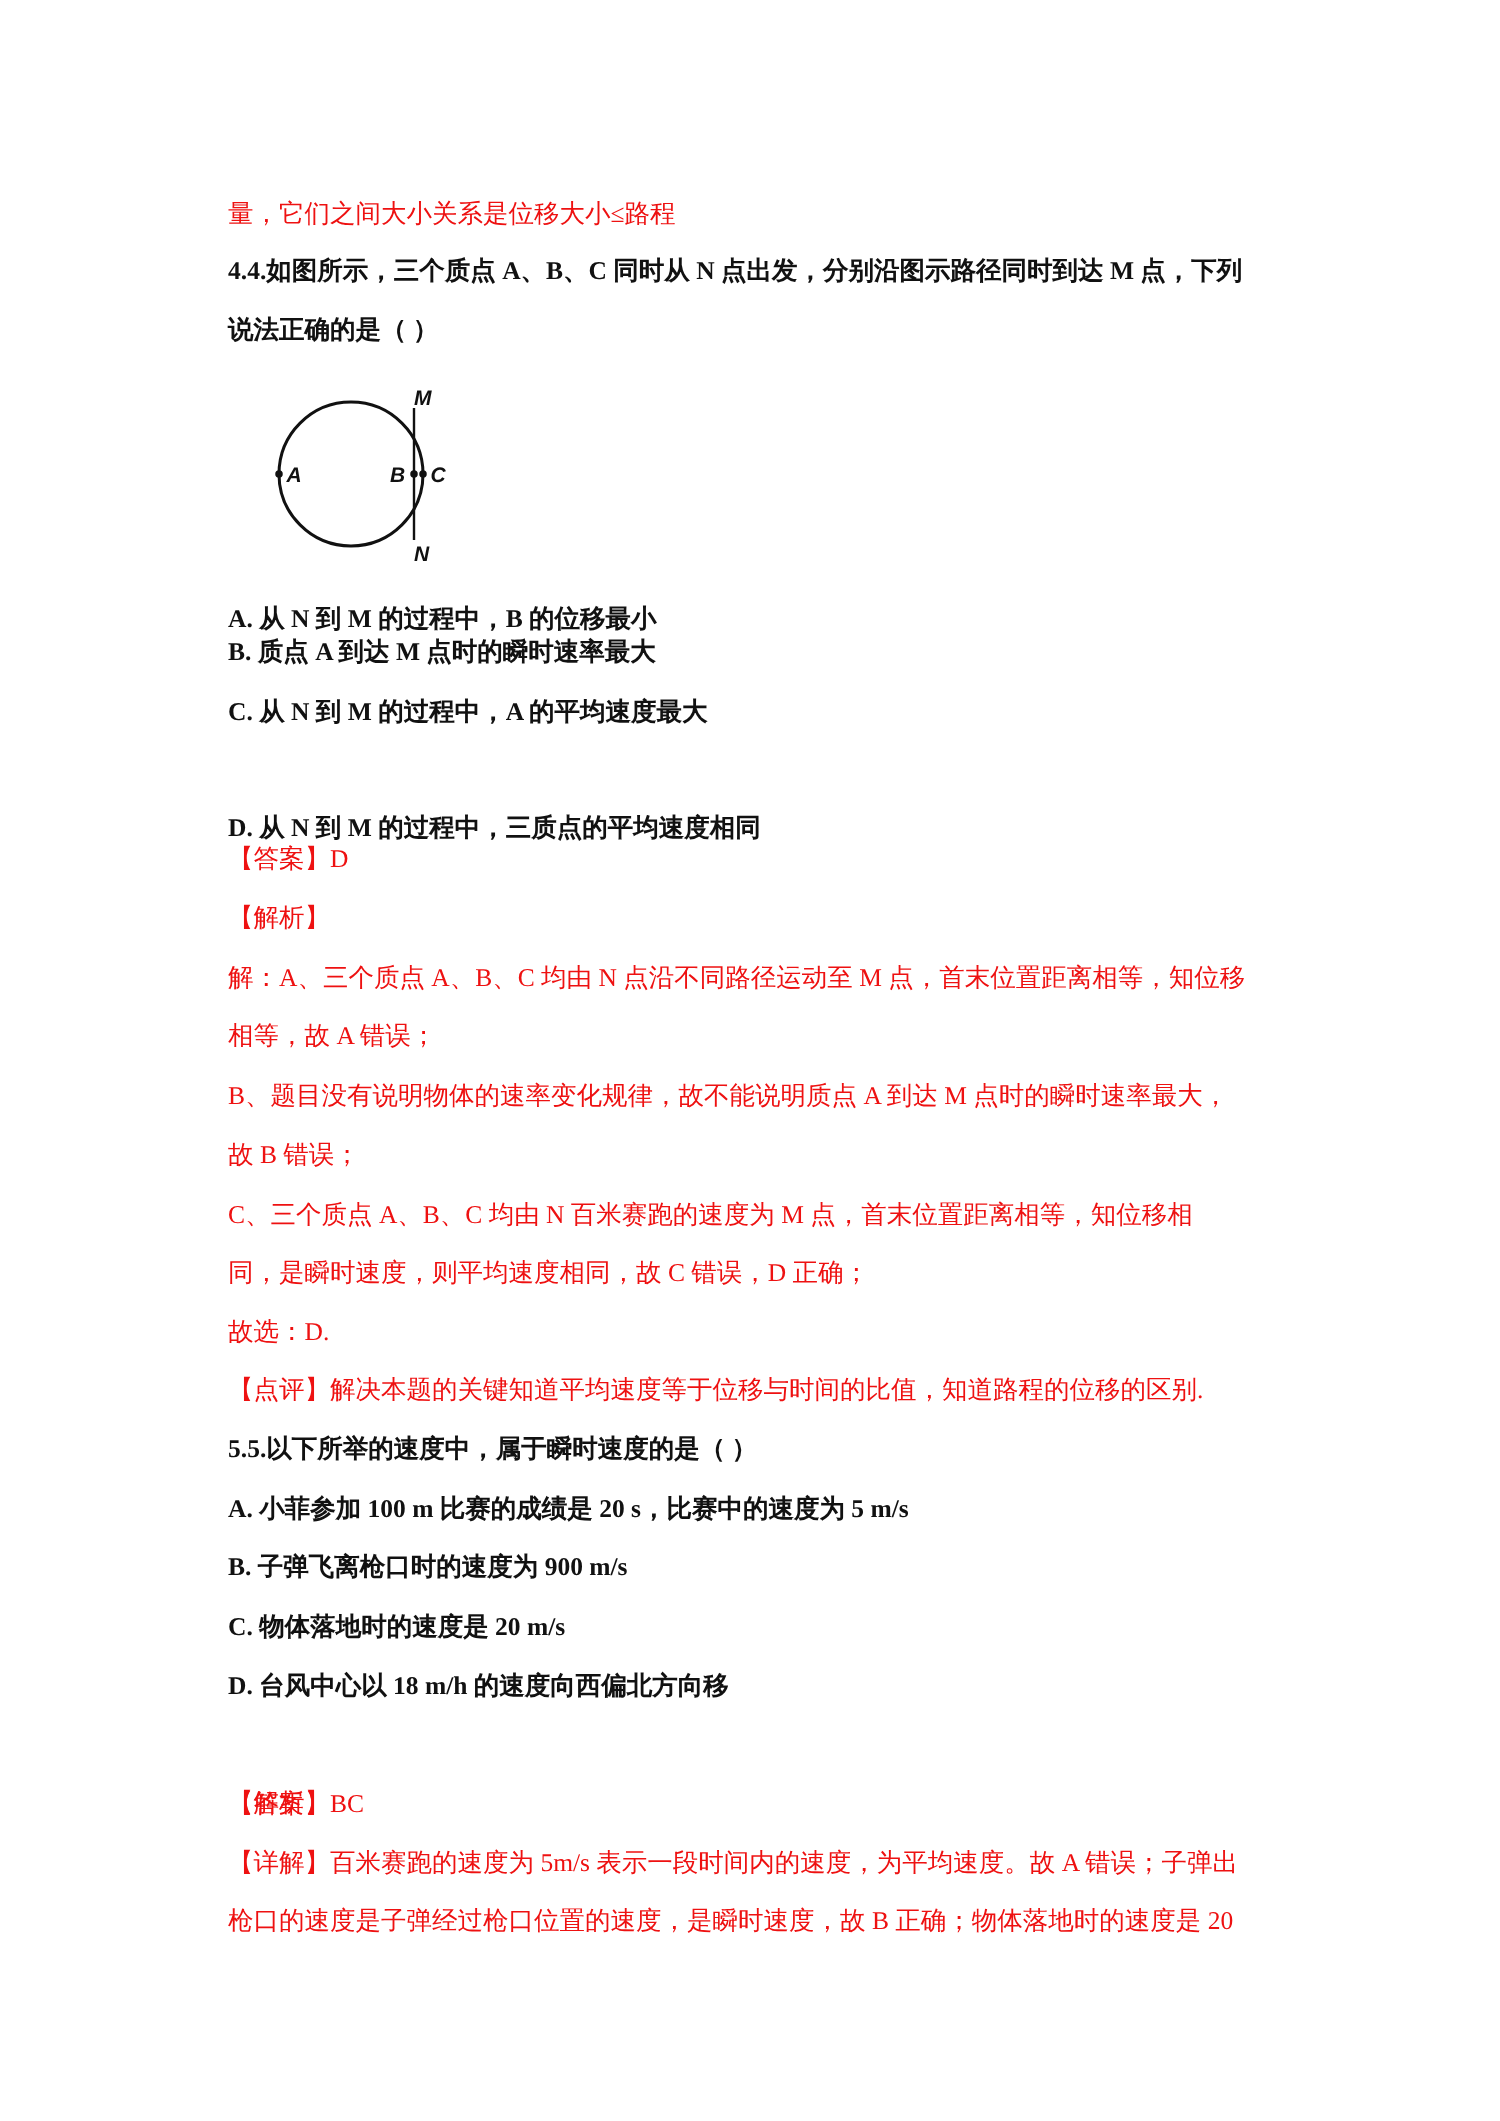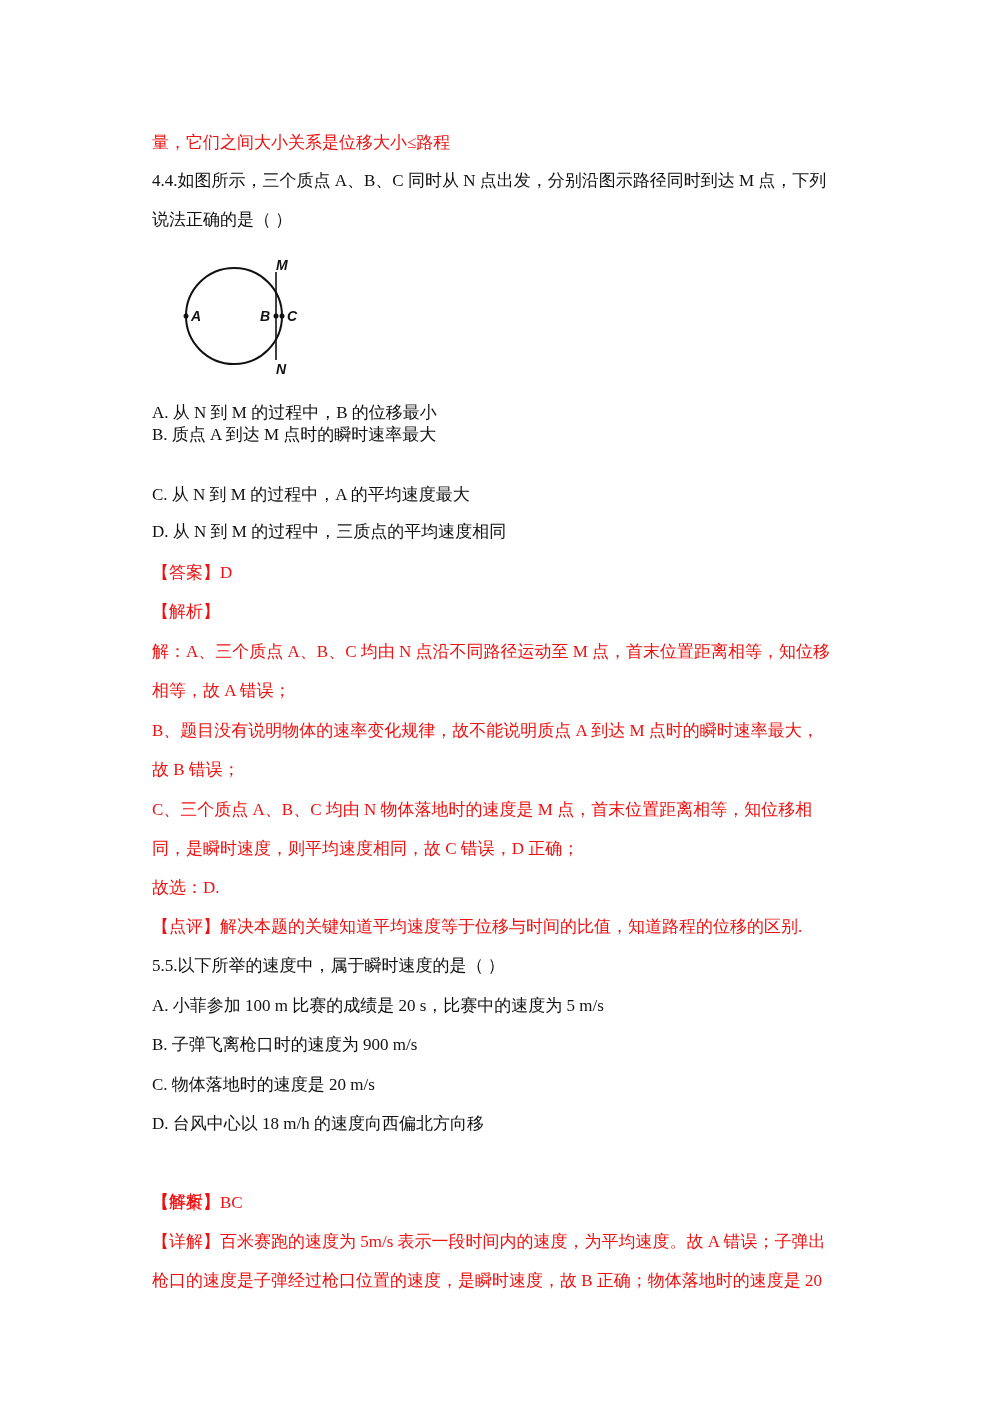--- a/index.html
+++ b/index.html
@@ -4,21 +4,21 @@
   <style>
     html, body { margin: 0; padding: 0; background: #ffffff; }
     body {
       width: 1000px; height: 1414px; position: relative; overflow: hidden;
       font-family: "Liberation Serif", "DejaVu Serif", serif;
       font-size: 17px; color: #111111;
     }
     .page { position: absolute; left: 152px; top: 0; width: 700px; }
     .line { position: absolute; left: 0; white-space: nowrap; line-height: 22px; }
     .red { color: #ee1111; }
-    .black { color: #111111; }
+    .black { color: #111111; font-weight: bold; }
     .diagram { position: absolute; left: 20px; top: 258px; width: 150px; height: 120px; }
     .diagram svg { width: 150px; height: 120px; }
     .lbl { font-family: "Liberation Sans", sans-serif; font-weight: bold; font-style: italic; font-size: 14px; fill: #111; }
   </style>
 </head>
 <body>
 
 <div class="page">
   <div class="line red" style="top:132px">量，它们之间大小关系是位移大小≤路程</div>
 
@@ -35,30 +35,30 @@
       <text class="lbl" x="104" y="12">M</text>
       <text class="lbl" x="104" y="116">N</text>
       <text class="lbl" x="19" y="63">A</text>
       <text class="lbl" x="88" y="63">B</text>
       <text class="lbl" x="115" y="63">C</text>
     </svg>
   </div>
 
   <div class="line black" style="top:402px">A.  从 N 到 M 的过程中，B 的位移最小</div>
   <div class="line black" style="top:424px">B.  质点 A 到达 M 点时的瞬时速率最大</div>
-  <div class="line black" style="top:484px">C.  从 N 到 M 的过程中，A 的平均速度最大</div>
-  <div class="line black" style="top:521px">D.  从 N 到 M 的过程中，三质点的平均速度相同</div>
+  <div class="line black" style="top:464px">C.  从 N 到 M 的过程中，A 的平均速度最大</div>
+  <div class="line black" style="top:541px">D.  从 N 到 M 的过程中，三质点的平均速度相同</div>
 
   <div class="line red" style="top:562px">【答案】D</div>
   <div class="line red" style="top:601px">【解析】</div>
   <div class="line red" style="top:641px">解：A、三个质点 A、B、C 均由 N 点沿不同路径运动至 M 点，首末位置距离相等，知位移</div>
   <div class="line red" style="top:680px">相等，故 A 错误；</div>
   <div class="line red" style="top:720px">B、题目没有说明物体的速率变化规律，故不能说明质点 A 到达 M 点时的瞬时速率最大，</div>
   <div class="line red" style="top:759px">故 B 错误；</div>
-  <div class="line red" style="top:799px">C、三个质点 A、B、C 均由 N 物体落地时的速度是 M 点，首末位置距离相等，知位移相</div>
+  <div class="line red" style="top:799px">C、三个质点 A、B、C 均由 N 百米赛跑的速度为 M 点，首末位置距离相等，知位移相</div>
   <div class="line red" style="top:838px">同，是瞬时速度，则平均速度相同，故 C 错误，D 正确；</div>
   <div class="line red" style="top:877px">故选：D.</div>
   <div class="line red" style="top:916px">【点评】解决本题的关键知道平均速度等于位移与时间的比值，知道路程的位移的区别.</div>
 
   <div class="line black" style="top:955px">5.5.以下所举的速度中，属于瞬时速度的是（ ）</div>
   <div class="line black" style="top:995px">A.  小菲参加 100 m 比赛的成绩是 20 s，比赛中的速度为 5 m/s</div>
   <div class="line black" style="top:1034px">B.  子弹飞离枪口时的速度为 900 m/s</div>
   <div class="line black" style="top:1074px">C.  物体落地时的速度是 20 m/s</div>
   <div class="line black" style="top:1113px">D.  台风中心以 18   m/h 的速度向西偏北方向移</div>
 

